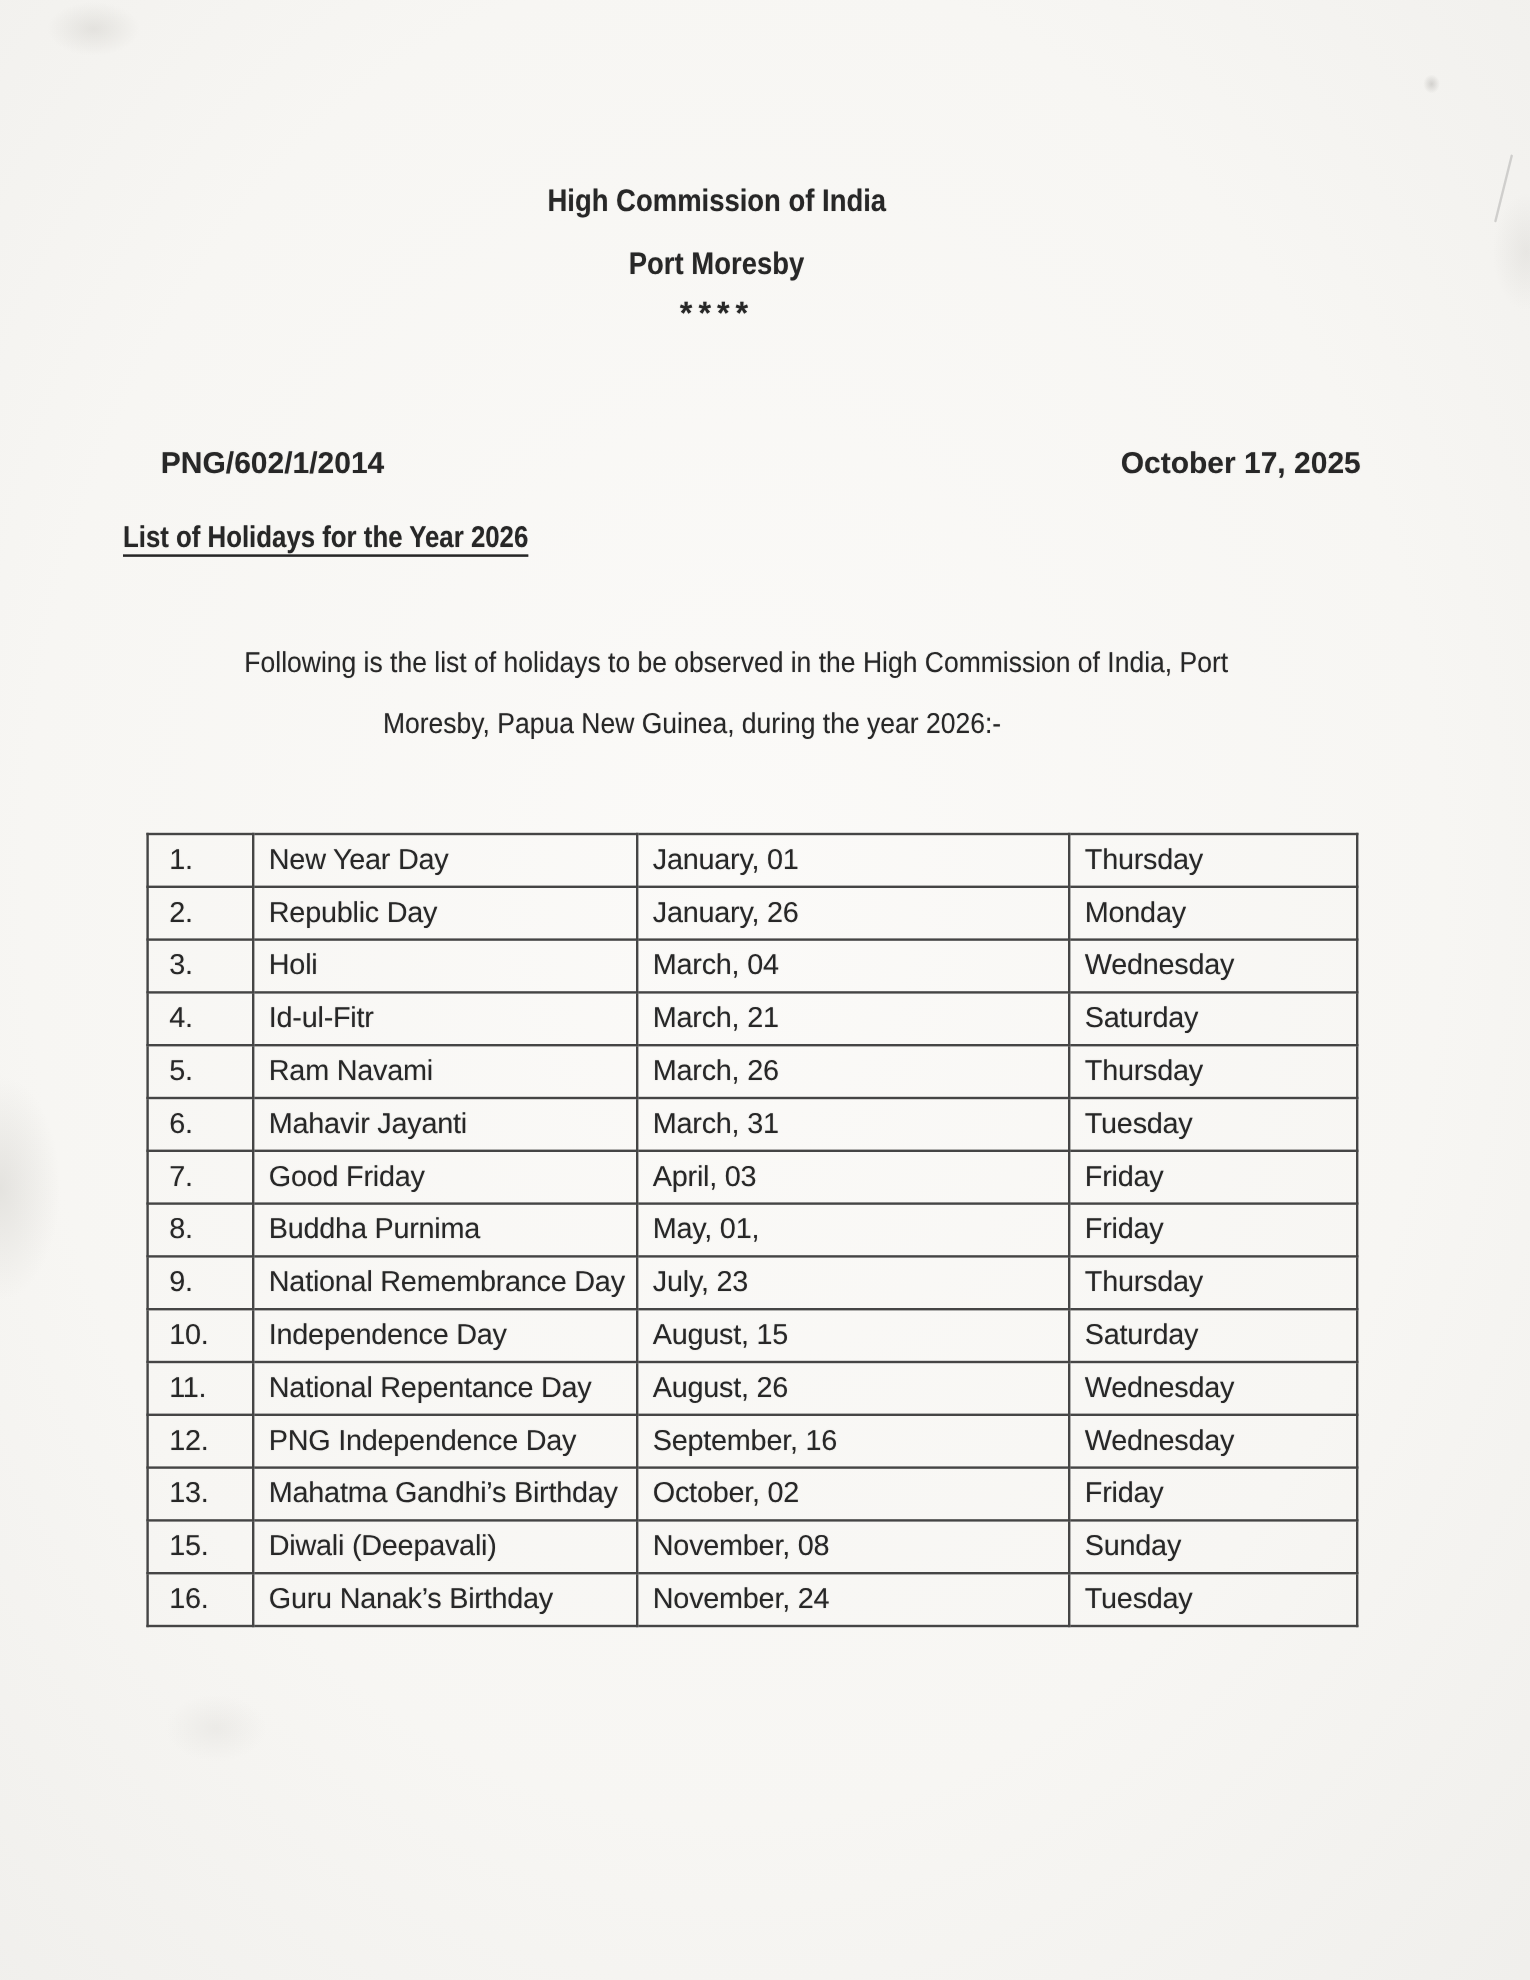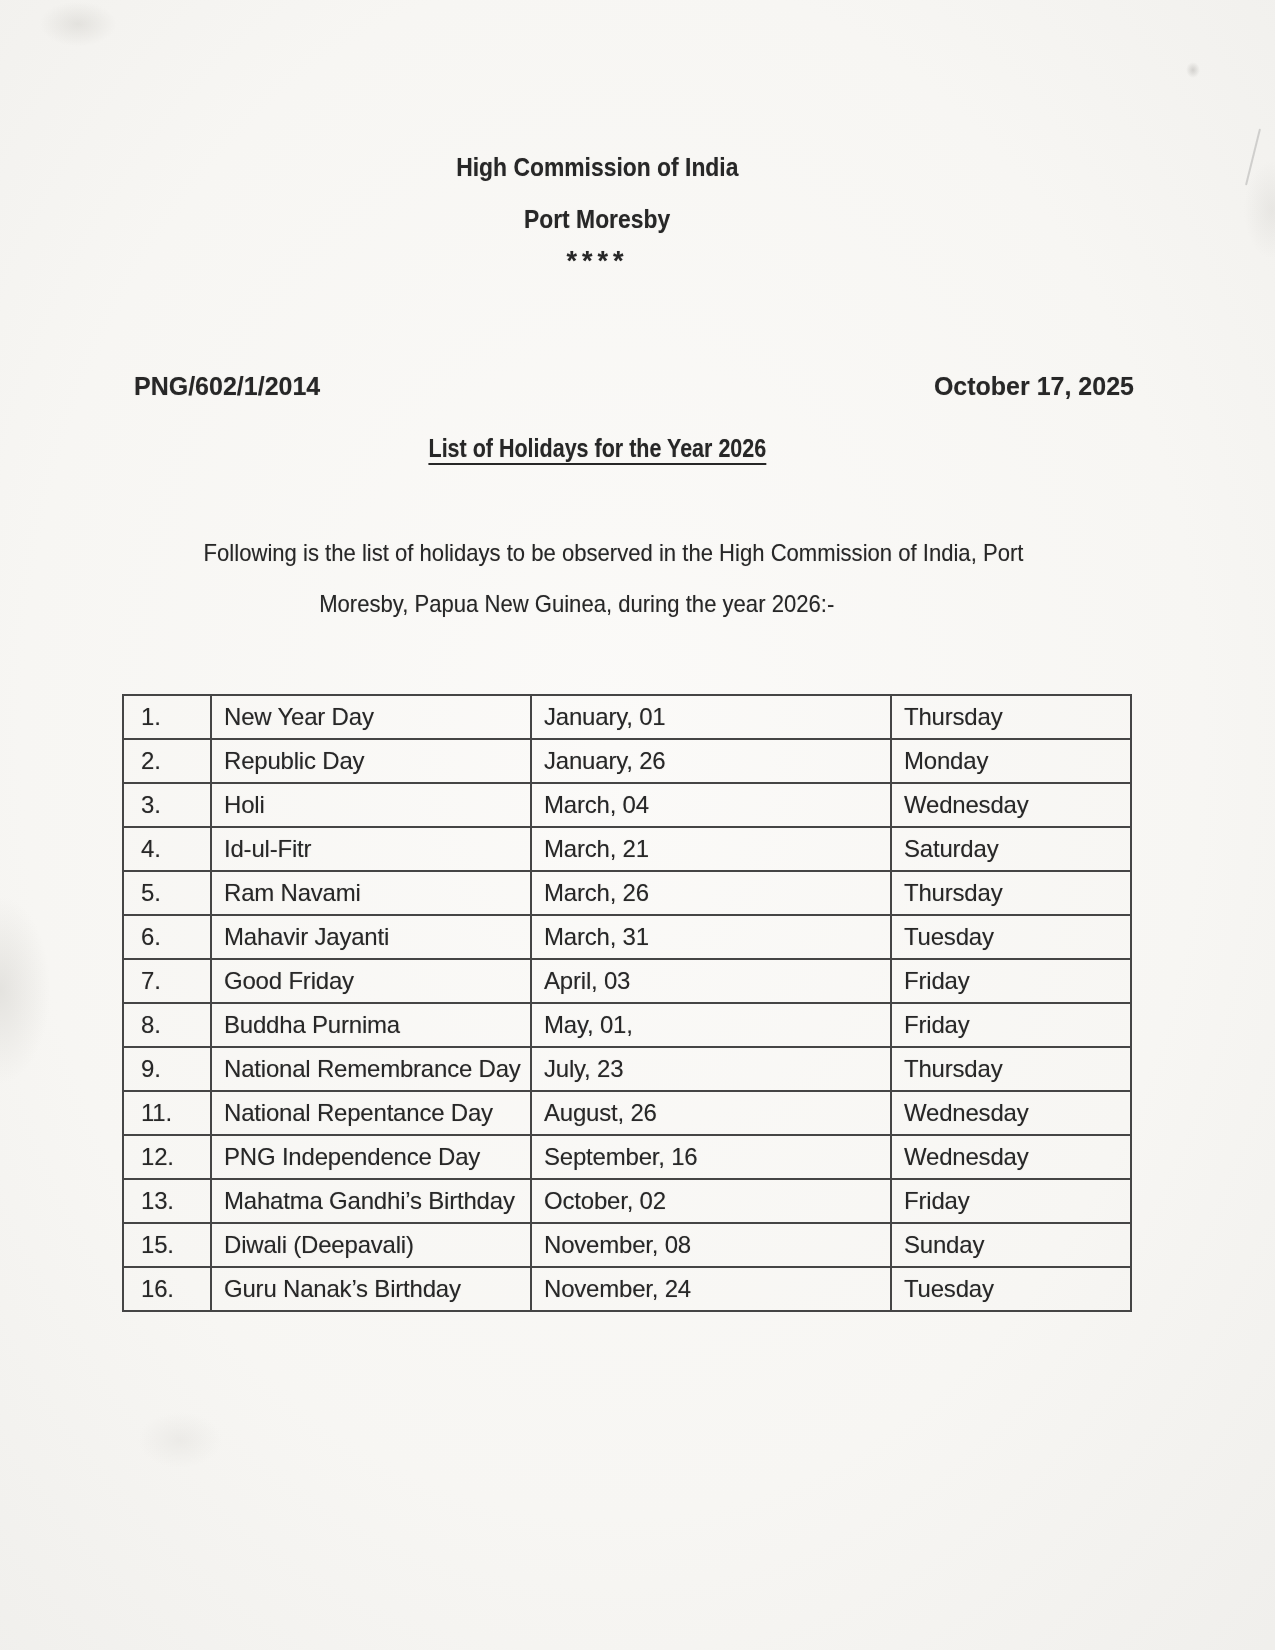--- a/index.html
+++ b/index.html
@@ -30,21 +30,21 @@
   }
   .lh-org{top:152px;}
   .lh-loc{top:204px;}
   .lh-stars{top:246px;font-size:27px;letter-spacing:5px;}
   .squeeze{display:inline-block;transform:scaleX(0.88);transform-origin:center;}
   .ref-row{
     position:absolute;left:134px;top:340px;width:1000px;
     display:flex;justify-content:space-between;
     font-weight:bold;font-size:25px;white-space:nowrap;margin-top:32px;
   }
-  .title-wrap{position:absolute;left:75px;top:434px;width:1045px;text-align:center;white-space:nowrap;}
+  .title-wrap{position:absolute;left:75px;top:434px;width:1045px;text-align:left;white-space:nowrap;}
   .doc-title{
     display:inline-block;
     font-weight:bold;font-size:25px;
     text-decoration:underline;
     text-underline-offset:6px;
     text-decoration-thickness:2px;
     transform:scaleX(0.86);transform-origin:center;
   }
   .intro{position:absolute;left:130px;top:527px;font-size:24px;line-height:51px;white-space:nowrap;text-align:center;}
   .intro-line{display:block;transform:scaleX(0.92);transform-origin:left;}
@@ -152,20 +152,26 @@
           <td>May, 01,</td>
           <td>Friday</td>
         </tr>
         <tr>
           <td>9.</td>
           <td>National Remembrance Day</td>
           <td>July, 23</td>
           <td>Thursday</td>
         </tr>
         <tr>
+          <td>10.</td>
+          <td>Independence Day</td>
+          <td>August, 15</td>
+          <td>Saturday</td>
+        </tr>
+        <tr>
           <td>11.</td>
           <td>National Repentance Day</td>
           <td>August, 26</td>
           <td>Wednesday</td>
         </tr>
         <tr>
           <td>12.</td>
           <td>PNG Independence Day</td>
           <td>September, 16</td>
           <td>Wednesday</td>

